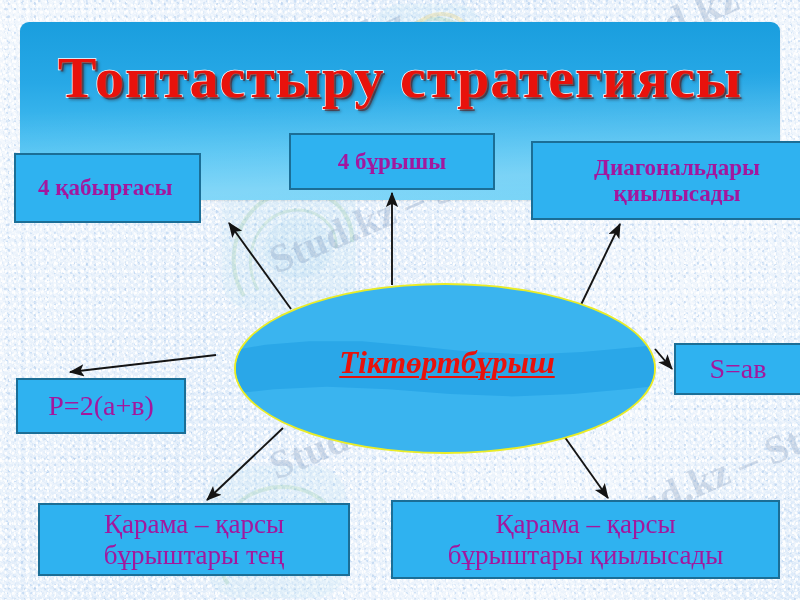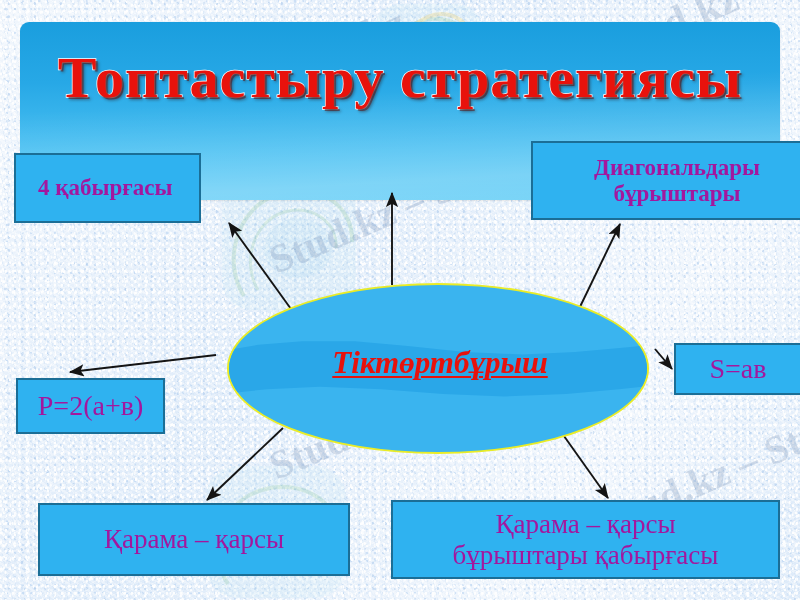--- a/index.html
+++ b/index.html
@@ -133,30 +133,30 @@
     padding: 2px 6px;
   }
   .node.bold { font-weight: 700; }
   .node .txt { display: block; width: 100%; }
 
   #node-sides      { left: 14px;  top: 153px; width: 187px; height: 70px;  font-size: 23px; }
   #node-sides .txt { text-align: left; padding-left: 16px; }
   #node-angles     { left: 289px; top: 133px; width: 206px; height: 57px;  font-size: 23px; }
   #node-diagonals  { left: 531px; top: 141px; width: 292px; height: 79px;  font-size: 23px; }
 
-  #node-perimeter  { left: 16px;  top: 378px; width: 149px; height: 56px;  font-size: 28px; font-weight: 400; }
+  #node-perimeter  { left: 16px;  top: 378px; width: 170px; height: 56px;  font-size: 28px; font-weight: 400; }
   #node-area       { left: 674px; top: 343px; width: 128px; height: 52px;  font-size: 28px; font-weight: 400; }
 
   #node-equal      { left: 38px;  top: 503px; width: 312px; height: 73px;  font-size: 27px; font-weight: 400; }
   #node-parallel   { left: 391px; top: 500px; width: 389px; height: 79px;  font-size: 27px; font-weight: 400; }
 
   
   #center-ellipse {
     position: absolute;
-    left: 227px;
+    left: 234px;
     top: 283px;
     width: 422px;
     height: 171px;
     border-radius: 50%;
     background: #3ab4ef;
     border: 2px solid #e9ec27;
     box-sizing: border-box;
     overflow: hidden;
   }
   #center-ellipse .wave {
@@ -256,46 +256,50 @@
       <line x1="283" y1="428" x2="207" y2="500"></line>
 
       <line x1="559" y1="429" x2="608" y2="498"></line>
     </g>
   </svg>
 
   <div class="node bold" id="node-sides">
     <span class="txt">4 қабырғасы</span>
   </div>
 
+  <div class="node bold" id="node-angles">
+    <span class="txt">4 бұрышы</span>
+  </div>
 
   <div class="node bold" id="node-diagonals">
     <span class="txt">
       <span>Диагональдары</span><br>
-      <span>бұрыштары</span>
+      <span>қиылысады</span>
     </span>
   </div>
 
   <div class="node" id="node-perimeter">
     <span class="txt">P=2(а+в)</span>
   </div>
 
   <div class="node" id="node-area">
     <span class="txt">S=ав</span>
   </div>
 
   <div class="node" id="node-equal">
     <span class="txt">
       <span>Қарама – қарсы</span><br>
+      <span>бұрыштары тең</span>
     </span>
   </div>
 
   <div class="node" id="node-parallel">
     <span class="txt">
       <span>Қарама – қарсы</span><br>
-      <span>бұрыштары қабырғасы</span>
+      <span>бұрыштары қиылысады</span>
     </span>
   </div>
 
   <div id="center-ellipse">
     <div class="wave"></div>
     <div id="center-label">Тіктөртбұрыш</div>
   </div>
 
 </div>
 

